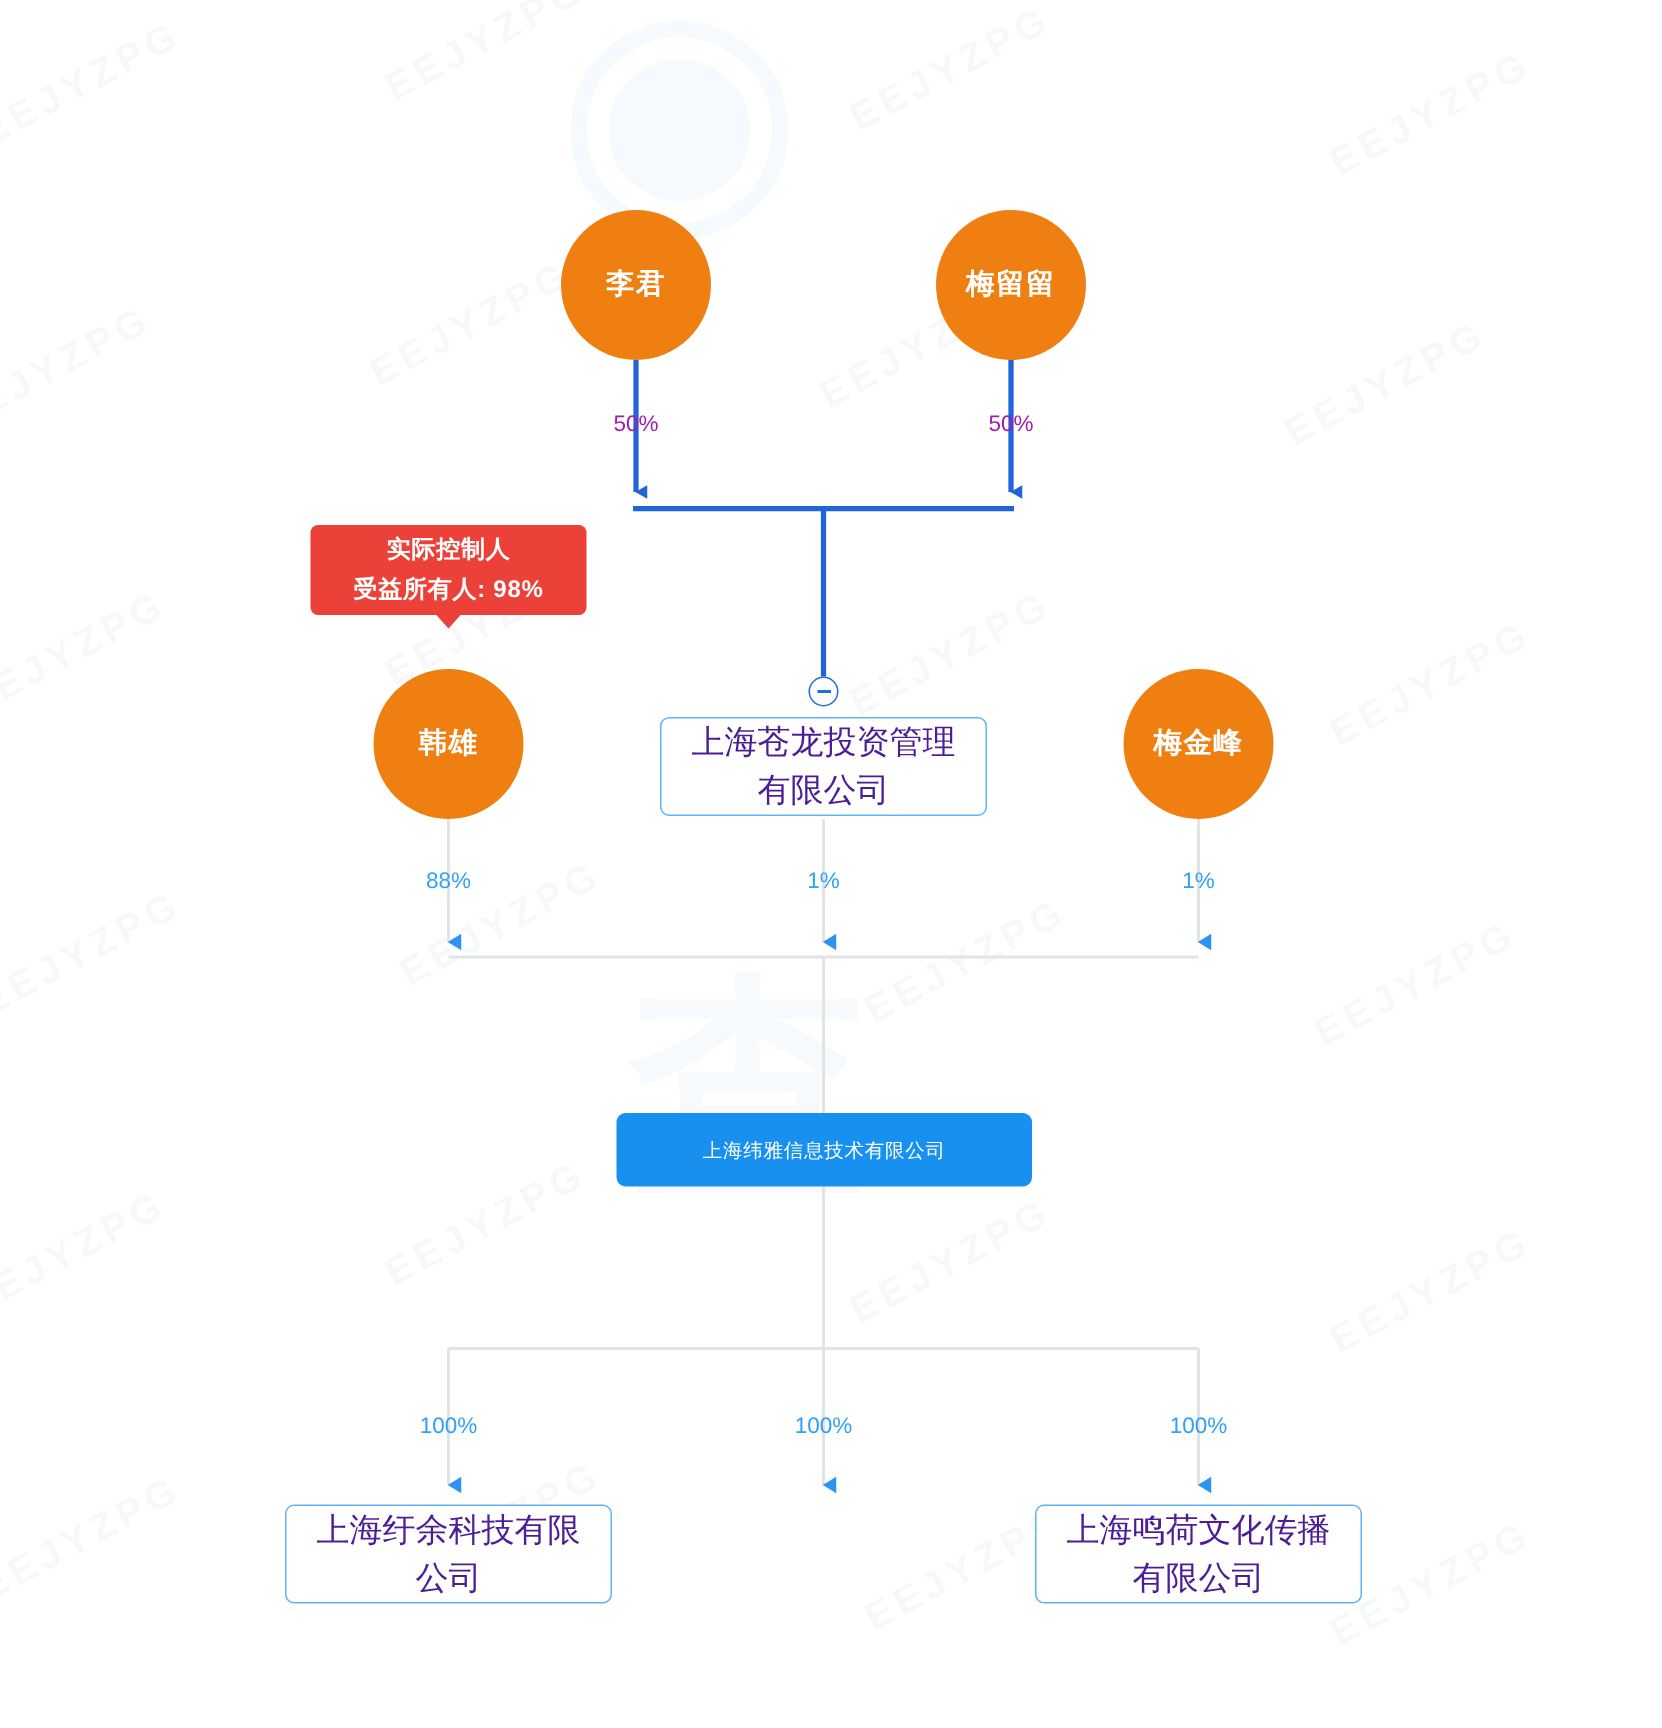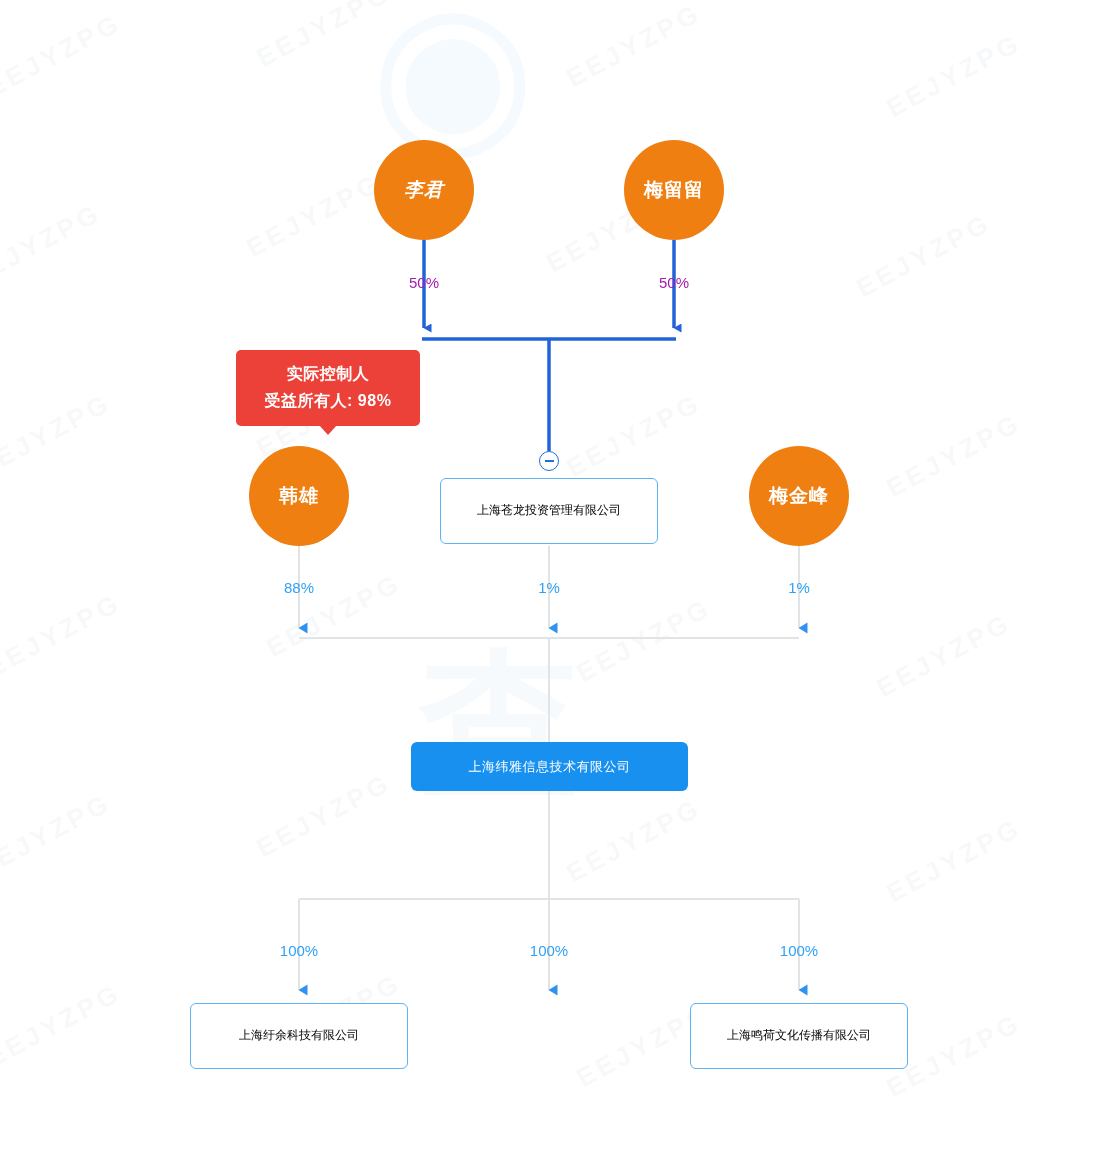--- a/index.html
+++ b/index.html
@@ -88,22 +88,22 @@
     background: #ffffff;
     border: 1px solid #5cb3f5;
     border-radius: 6px;
     display: flex;
     align-items: center;
     justify-content: center;
     padding: 6px 10px;
     cursor: pointer;
   }
   .company-label {
-    color: #000000;
-    font-size: 12px;
+    color: #4c1d95;
+    font-size: 22px;
     line-height: 1.45;
     text-align: center;
   }
 
   
   .focal-box {
     position: absolute;
     background: #1890f0;
     border-radius: 6px;
     display: flex;
@@ -249,31 +249,31 @@
       <line x1="549" y1="791" x2="549" y2="899" stroke="#e2e3e5" stroke-width="2"></line>
       <line x1="299" y1="899" x2="799" y2="899" stroke="#e2e3e5" stroke-width="2"></line>
       <line x1="299" y1="899" x2="299" y2="990" stroke="#e2e3e5" stroke-width="2" marker-end="url(#arrow-blue-light)"></line>
       <line x1="549" y1="899" x2="549" y2="990" stroke="#e2e3e5" stroke-width="2" marker-end="url(#arrow-blue-light)"></line>
       <line x1="799" y1="899" x2="799" y2="990" stroke="#e2e3e5" stroke-width="2" marker-end="url(#arrow-blue-light)"></line>
     </g>
   </svg>
 
   <div id="node-layer">
 
-    <div class="person-node" style="left:374px; top:140px; width:100px; height:100px;font-style:italic;">
+    <div class="person-node" style="left:374px; top:140px; width:100px; height:100px;">
       <span class="person-label">李君</span>
     </div>
     <div class="person-node" style="left:624px; top:140px; width:100px; height:100px;">
       <span class="person-label">梅留留</span>
     </div>
 
     <div class="pct-label blue-strong" style="left:424px; top:274px;">50%</div>
     <div class="pct-label blue-strong" style="left:674px; top:274px;">50%</div>
 
-    <div class="controller-badge" style="left:207px; top:350px; width:184px; height:76px;margin-left:29px;">
+    <div class="controller-badge" style="left:207px; top:350px; width:184px; height:60px;">
       <span class="badge-line">实际控制人</span>
       <span class="badge-line">受益所有人: 98%</span>
       <span class="badge-tail"></span>
     </div>
 
     <div class="collapse-toggle" style="left:539px; top:451px;">
       <span class="minus-bar"></span>
     </div>
 
     <div class="person-node" style="left:249px; top:446px; width:100px; height:100px;">

